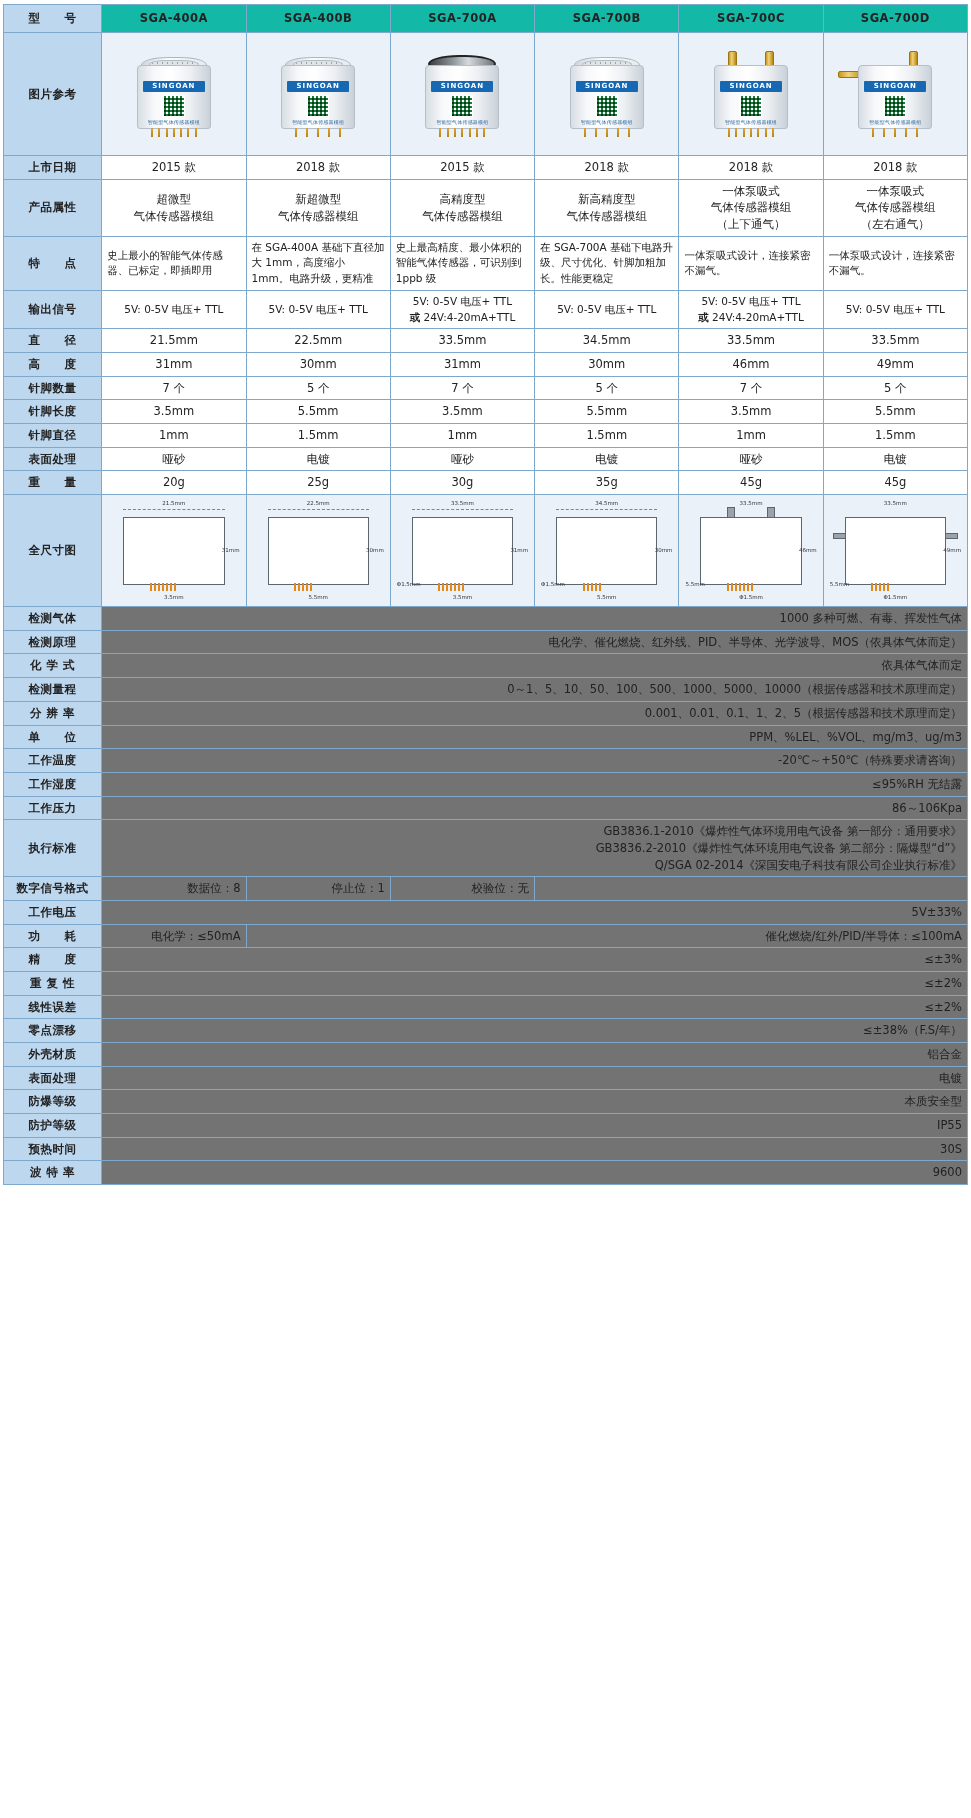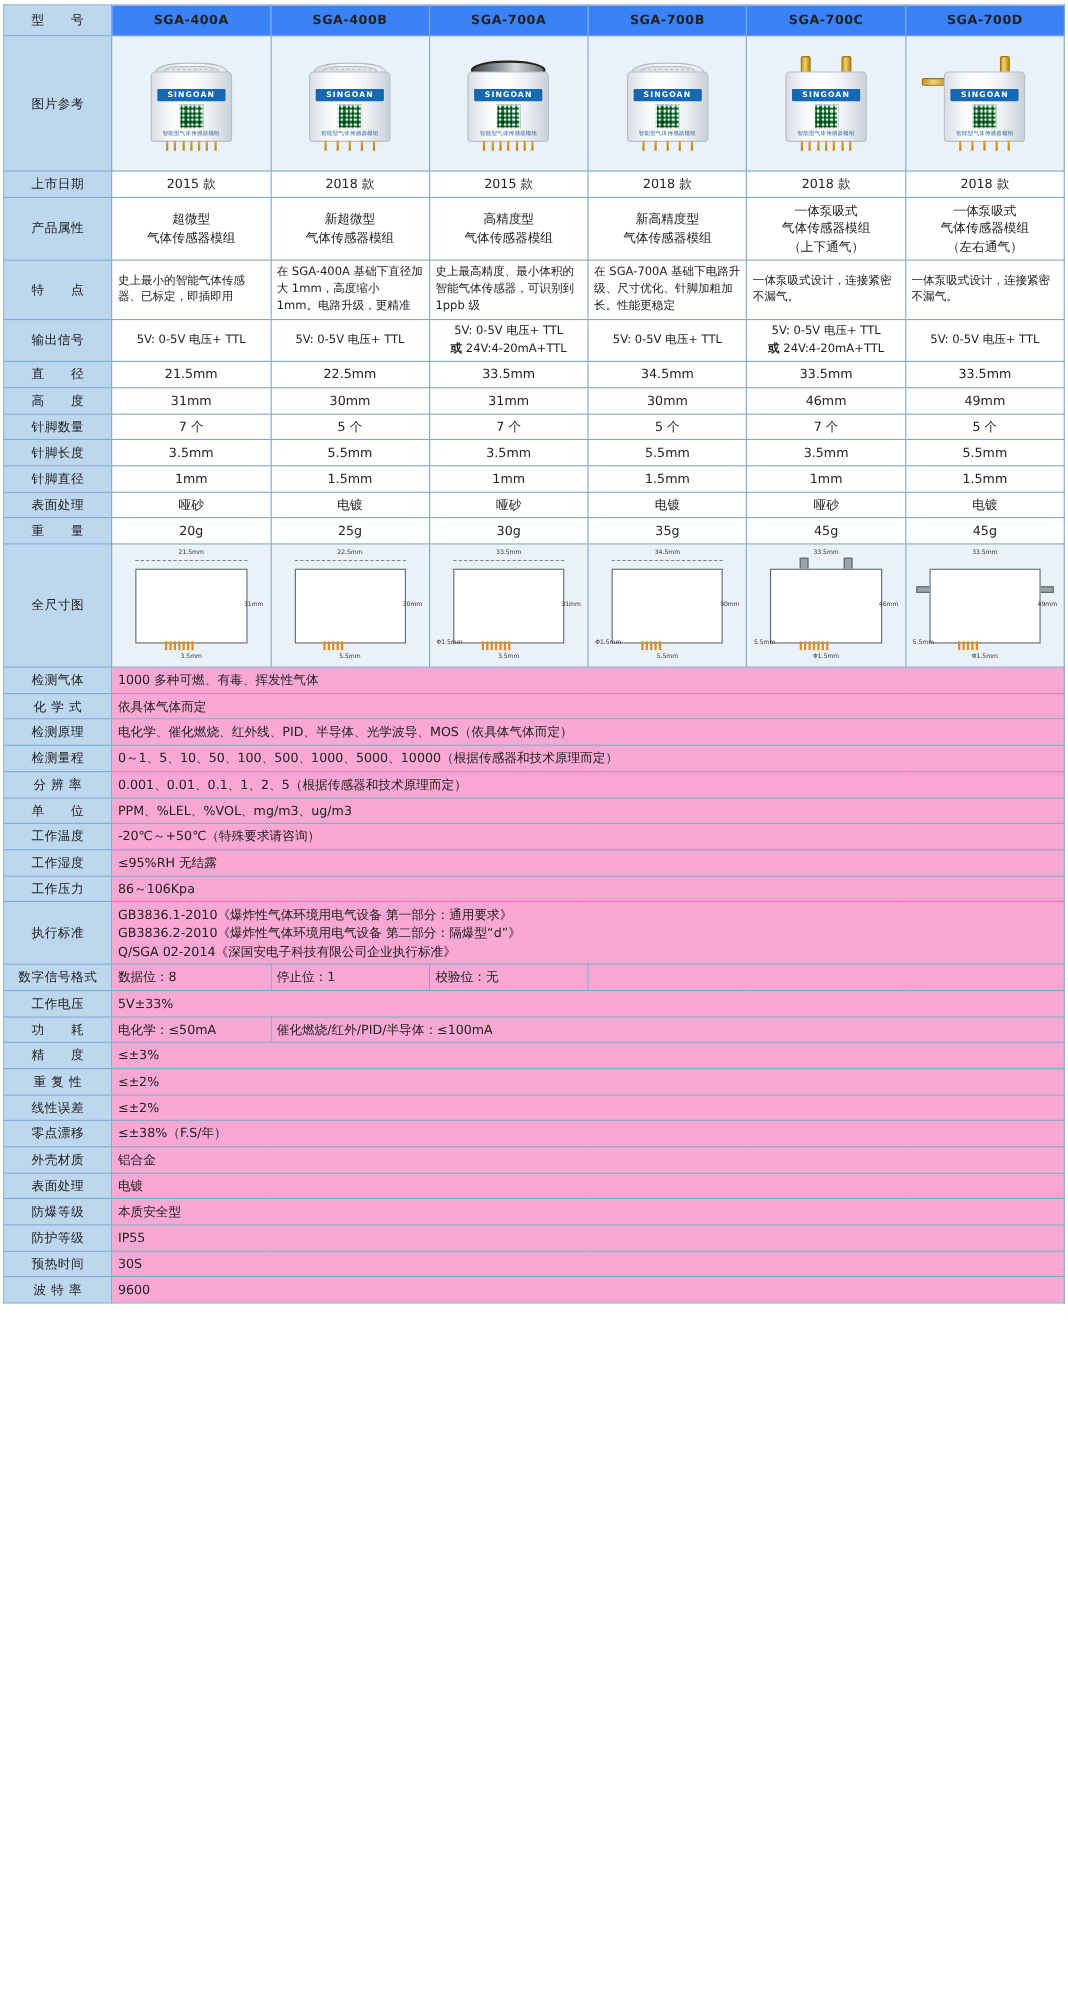--- a/index.html
+++ b/index.html
@@ -27,44 +27,44 @@
     font-size: 11.5px;
     line-height: 1.45;
     color: #222;
   }
   col.c-label { width: 98px; }
   col.c-model { width: 144px; }
 
   td.label {
     background: #bdd7ee;
     text-align: center;
-    font-weight: normal;
+    font-weight: bold;
     font-size: 12px;
     letter-spacing: 0.5px;
     color: #1a1a1a;
   }
   td.hdr {
-    background: #3b82f6;
+    background: #14b8a6;
     text-align: center;
     font-weight: bold;
     font-size: 13px;
     letter-spacing: 0.5px;
     height: 28px;
   }
   td.cell {
     background: #ffffff;
     text-align: center;
     font-size: 11px;
   }
   td.cell.left {
     text-align: left;
   }
   td.wide {
-    background: #f9a8d4;
-    text-align: left;
+    background: #737373;
+    text-align: right;
     font-size: 11.5px;
     padding-left: 8px;
   }
   td.cell.small {
     font-size: 10.5px;
     line-height: 1.5;
   }
   .multi { white-space: pre-line; }
   .bold-or { font-weight: bold; }
 
@@ -640,26 +640,26 @@
               </div>
       </div>
     </td>
   </tr>
 
   <tr>
     <td class="label">检测气体</td>
     <td class="wide" colspan="6">1000 多种可燃、有毒、挥发性气体</td>
   </tr>
   <tr>
+    <td class="label">检测原理</td>
+    <td class="wide" colspan="6">电化学、催化燃烧、红外线、PID、半导体、光学波导、MOS（依具体气体而定）</td>
+  </tr>
+  <tr>
     <td class="label">化 学 式</td>
     <td class="wide" colspan="6">依具体气体而定</td>
-  </tr>
-  <tr>
-    <td class="label">检测原理</td>
-    <td class="wide" colspan="6">电化学、催化燃烧、红外线、PID、半导体、光学波导、MOS（依具体气体而定）</td>
   </tr>
   <tr>
     <td class="label">检测量程</td>
     <td class="wide" colspan="6">0～1、5、10、50、100、500、1000、5000、10000（根据传感器和技术原理而定）</td>
   </tr>
   <tr>
     <td class="label">分 辨 率</td>
     <td class="wide" colspan="6">0.001、0.01、0.1、1、2、5（根据传感器和技术原理而定）</td>
   </tr>
   <tr>

